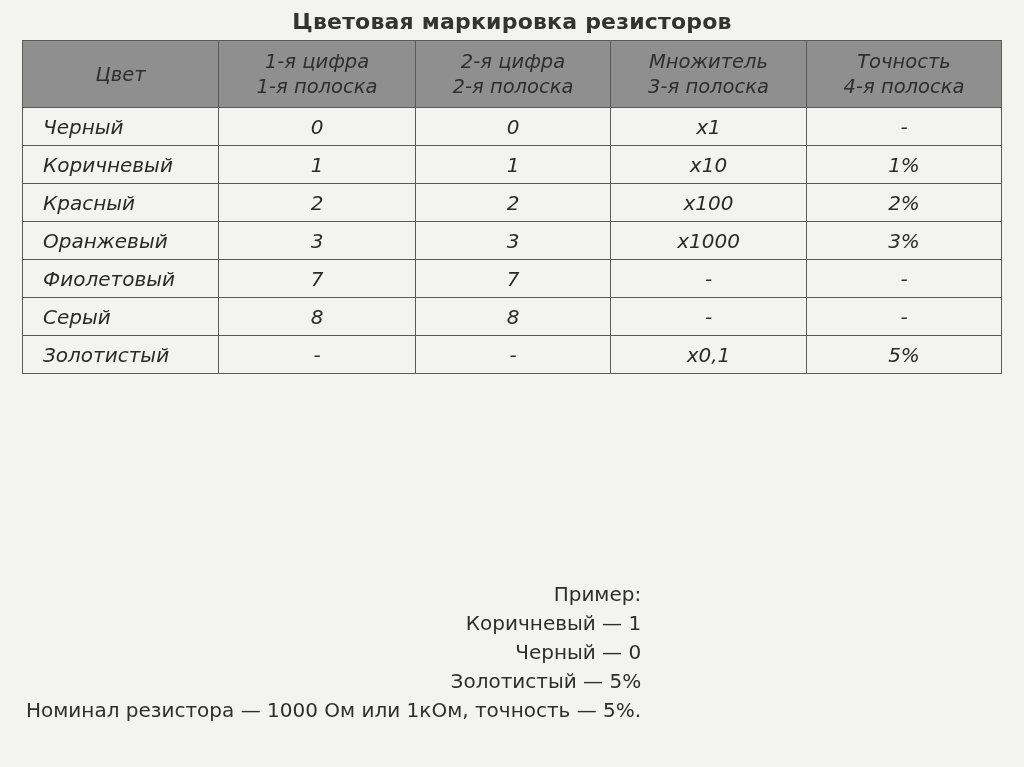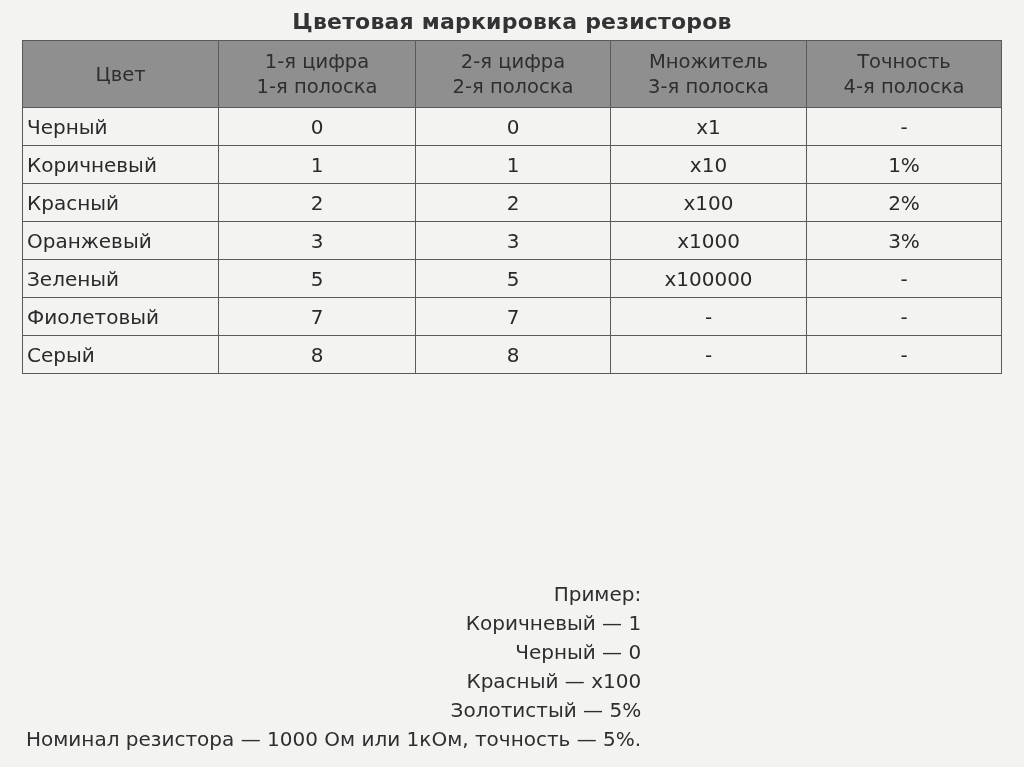--- a/index.html
+++ b/index.html
@@ -13,20 +13,21 @@
     .title {
       position:absolute; left:0; top:9px; width:1024px;
       text-align:center; font-weight:bold; font-size:22px; color:#333;
       letter-spacing:0.2px;
     }
     table.rt {
       position:absolute; left:22px; top:40px;
       border-collapse:collapse;
       table-layout:fixed;
       width:979px;
+      font-style:italic;
     }
     table.rt th, table.rt td {
       border:1.5px solid #5a5a5a;
       padding:0;
     }
     table.rt th {
       background:#8f8f8f;
       color:#2e2e2e;
       font-weight:normal;
       font-size:19.5px;
@@ -35,21 +36,21 @@
       text-align:center;
       vertical-align:middle;
     }
     table.rt td {
       height:37px;
       font-size:20px;
       text-align:center;
       vertical-align:middle;
       background:transparent;
     }
-    table.rt td.name { text-align:left; padding-left:4px; }
+    table.rt td.name { text-align:left; padding-left:20px; }
     .example {
       position:absolute; left:26px; top:580px;
       font-size:20px; line-height:29px; color:#2e2e2e;
     }
     .example div { white-space:nowrap;text-align:right; }
   </style>
 </head>
 <body>
 
 <div class="title">Цветовая маркировка резисторов</div>
@@ -109,43 +110,42 @@
         <td>2%</td>
       </tr>
     <tr>
         <td class="name">Оранжевый</td>
         <td>3</td>
         <td>3</td>
         <td>x1000</td>
         <td>3%</td>
       </tr>
     <tr>
-        <td class="name">Зеленый</td>
-        <td>5</td>
-        <td>5</td>
-        <td>x100000</td>
-        <td>-</td>
-      </tr>
-    <tr>
         <td class="name">Фиолетовый</td>
         <td>7</td>
         <td>7</td>
         <td>-</td>
         <td>-</td>
       </tr>
     <tr>
         <td class="name">Серый</td>
         <td>8</td>
         <td>8</td>
         <td>-</td>
         <td>-</td>
       </tr>
+    <tr>
+        <td class="name">Золотистый</td>
+        <td>-</td>
+        <td>-</td>
+        <td>x0,1</td>
+        <td>5%</td>
+      </tr>
   </tbody>
 </table>
 
 <div class="example">
   <div>Пример:</div>
   <div>Коричневый — 1</div>
   <div>Черный — 0</div>
-  <div>Красный — x100</div>
   <div>Золотистый — 5%</div>
   <div>Номинал резистора — 1000 Ом или 1кОм, точность — 5%.</div>
 </div>
 
 </body></html>

